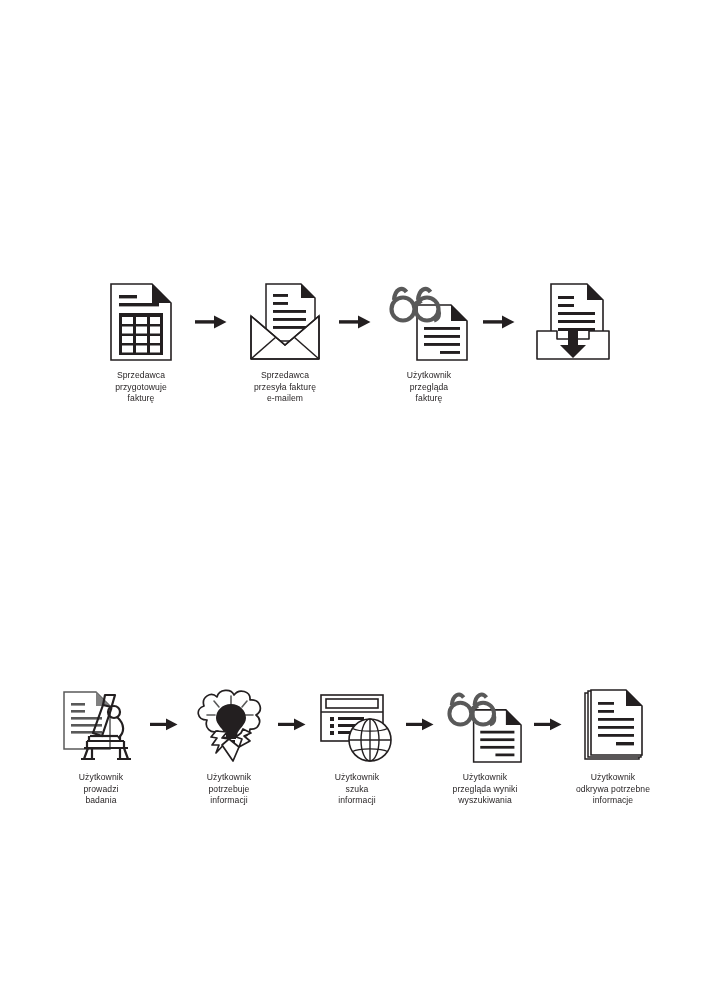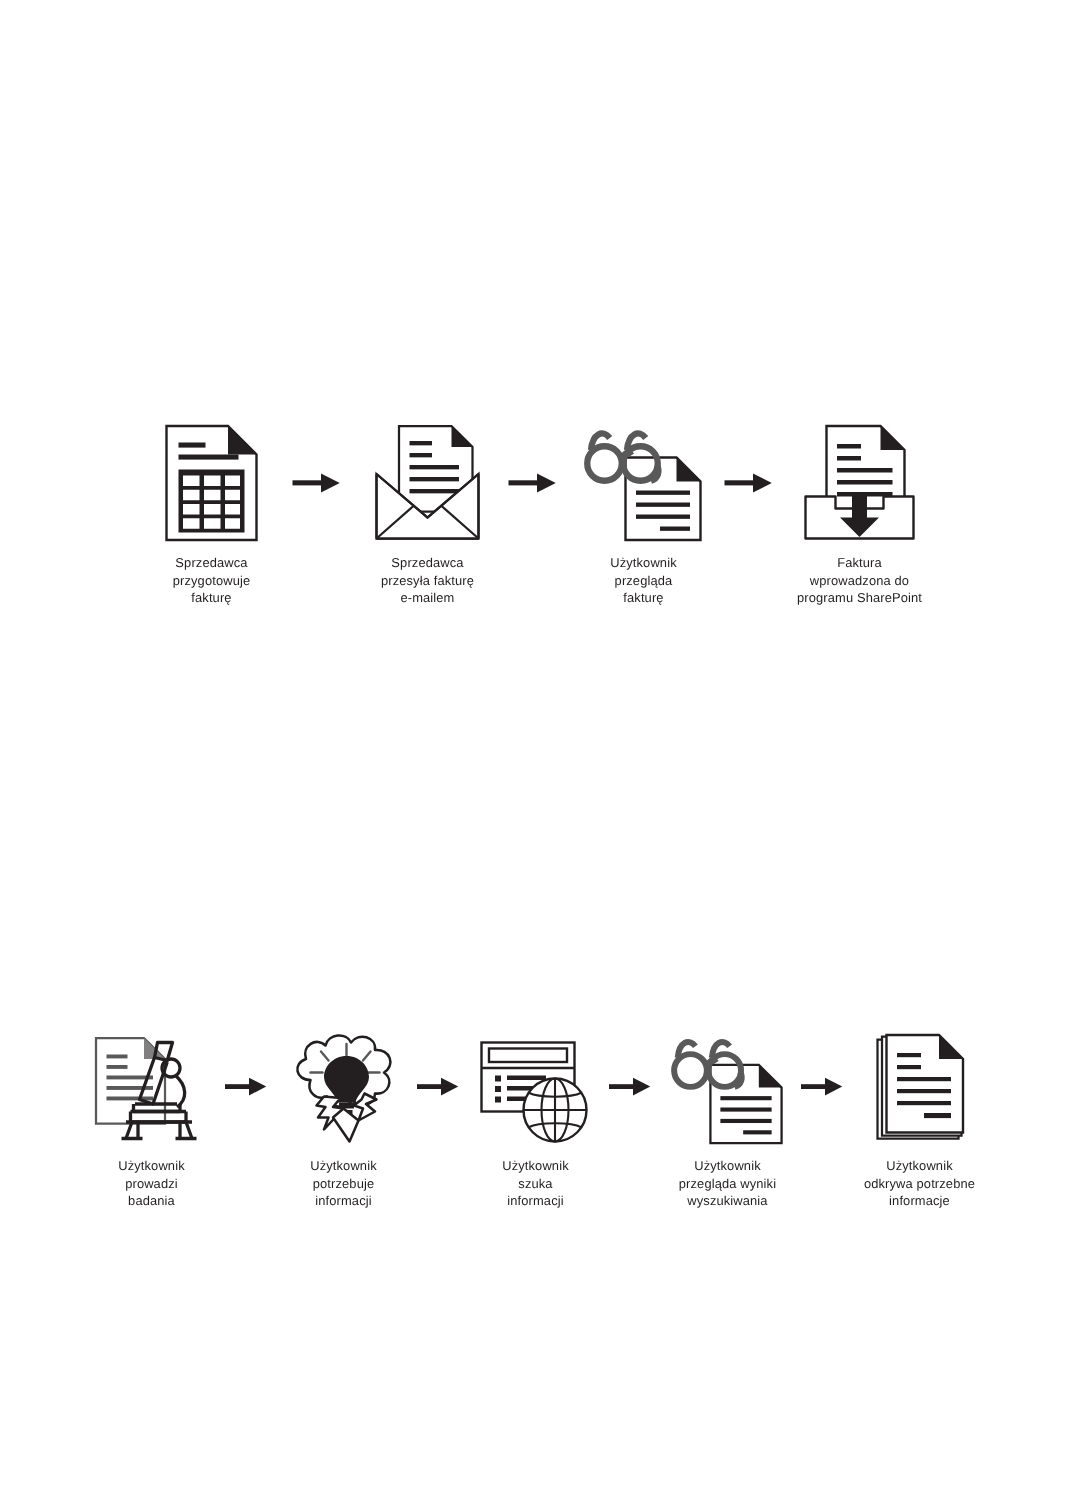--- a/index.html
+++ b/index.html
@@ -190,23 +190,20 @@
           <rect x="25" y="21" width="16" height="3" fill="#231f20"></rect>
           <rect x="25" y="29" width="37" height="3" fill="#231f20"></rect>
           <rect x="25" y="37" width="37" height="3" fill="#231f20"></rect>
           <rect x="25" y="45" width="37" height="3" fill="#231f20"></rect>
 
           <path d="M4 48 V76 H76 V48 H56 V56 H24 V48 Z" fill="#ffffff" stroke="#231f20" stroke-width="1.6" stroke-linejoin="round"></path>
 
           <path d="M35 47 H45 V62 H53 L40 75 L27 62 H35 Z" fill="#231f20"></path>
         </svg>
       </div>
-      <div class="step-label">Faktura
-wprowadzona do
-programu SharePoint</div>
     </div>
 
   </div>
 
   <div class="flow" id="flow-research">
 
     <div class="step">
       <div class="icon-box">
         <svg width="78" height="72" viewBox="0 0 78 72">
 

